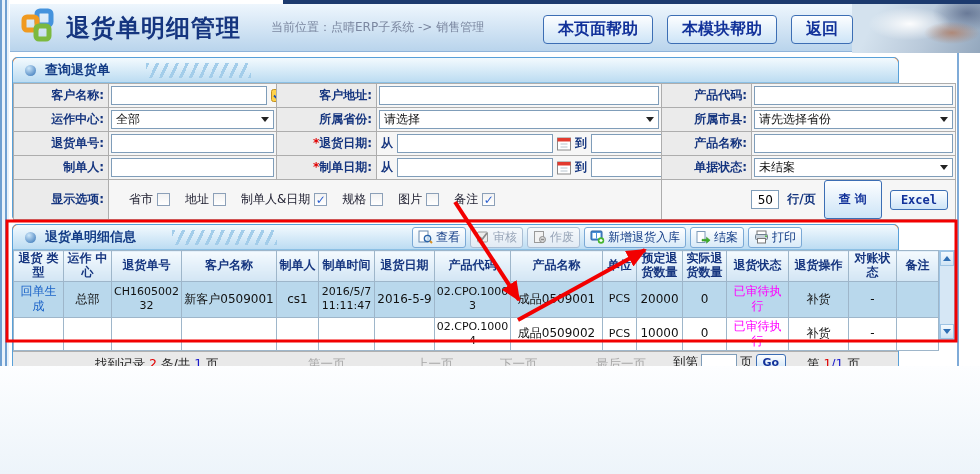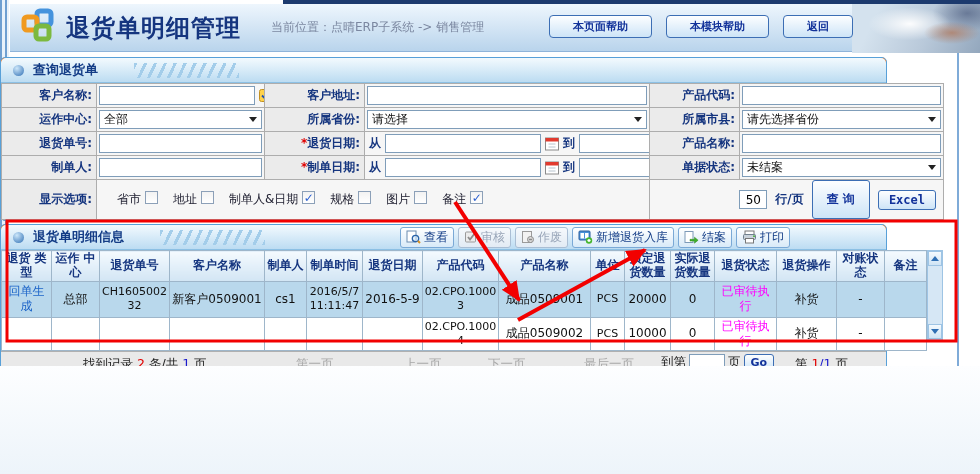--- a/index.html
+++ b/index.html
@@ -15,24 +15,24 @@
   background:
    radial-gradient(ellipse 40px 16px at 78% 62%,rgba(176,120,92,.75),rgba(176,120,92,0) 70%),
    radial-gradient(ellipse 55px 22px at 45% 45%,rgba(255,255,255,.95),rgba(255,255,255,0) 75%),
    radial-gradient(ellipse 50px 26px at 90% 25%,rgba(90,106,138,.8),rgba(90,106,138,0) 70%),
    linear-gradient(115deg,#d4e2ee 20%,#b9c9da 60%,#93a7bd)}
 .app-icon{margin-left:10px;flex:0 0 auto}
 .page-title{font-size:24px;font-weight:bold;color:#15357f;margin-left:10px;letter-spacing:1px}
 .breadcrumb{color:#7b87a0;margin-left:30px;font-size:12px}
 .hbtns{position:absolute;right:127px;top:15px;display:flex;gap:14px;z-index:7}
 .hbtn{border:1px solid #3c6eb4;border-radius:4px;background:linear-gradient(#fdfeff,#cde4f7);
-  color:#12329a;font-weight:bold;font-size:11px;padding:3px 23px;cursor:pointer;font-family:inherit;white-space:nowrap}
+  color:#12329a;font-weight:bold;font-size:16px;padding:3px 14px;cursor:pointer;font-family:inherit;white-space:nowrap}
 .right-line{position:absolute;left:957px;top:4px;width:2px;height:362px;background:#7fabd8}
 
-.section{position:absolute;left:0;width:887px;border:1px solid #58a0d8;border-radius:5px;background:#f97316}
+.section{position:absolute;left:12px;width:887px;border:1px solid #58a0d8;border-radius:5px;background:#f97316}
 .query-section{top:57px}
 .detail-section{top:224px}
 .tabbar{height:25px;background:linear-gradient(#f3fafe,#bcdcf2);border-bottom:1px solid #8cc0e4;
   border-radius:5px 5px 0 0;display:flex;align-items:center;position:relative}
 .bullet{width:11px;height:11px;border-radius:50%;flex:0 0 auto;
   background:radial-gradient(circle at 35% 30%,#cde7fa,#2f6fb4);margin-left:12px}
 .tabtitle{font-weight:bold;color:#133c86;font-size:13px;margin-left:9px;white-space:nowrap}
 .stripes{width:105px;height:15px;margin-left:36px;
   background:repeating-linear-gradient(115deg,#a3cdea 0 3px,rgba(0,0,0,0) 3px 9px)}
 
@@ -44,21 +44,21 @@
 .inp{height:19px;border:1px solid #7f9db9;background:#fff;font-family:inherit;font-size:12px;padding:0 2px;width:100%}
 .sel{display:flex;align-items:center;height:19px;border:1px solid #7f9db9;background:#fff;padding:0 4px;cursor:pointer}
 .sel-val{flex:1;font-size:12px;color:#111;white-space:nowrap;overflow:hidden}
 .dd-arrow{width:0;height:0;border-left:4px solid transparent;border-right:4px solid transparent;border-top:5px solid #222;flex:0 0 auto}
 .fld-flex{display:flex;align-items:center;gap:2px}
 .fld-flex .inp{flex:1;width:auto}
 .icon-btn{flex:0 0 auto;cursor:pointer;display:inline-flex;margin-left:2px}
 .datetext{color:#15357f;font-weight:bold;white-space:nowrap;padding:0 2px}
 .date-inp{width:88px;flex:0 0 auto}
 .cbrow{display:flex;align-items:center;gap:15px;padding-left:18px}
-.cb{display:inline-flex;align-items:flex-start;gap:4px;cursor:pointer}
+.cb{display:inline-flex;align-items:center;gap:4px;cursor:pointer}
 .cbl{color:#223;font-size:12px;white-space:nowrap}
 .cbbox{width:13px;height:13px;border:1px solid #8ca0b8;background:linear-gradient(#f2f2f2,#fff);
   display:inline-flex;align-items:center;justify-content:center;position:relative}
 .cbbox.checked::after{content:"✓";color:#2a5fd0;font-weight:bold;font-size:12px;line-height:1}
 .row-controls{display:flex;align-items:center;justify-content:flex-end;gap:8px;padding-right:5px}
 .pp-input{width:28px;height:19px;border:1px solid #7f9db9;text-align:center;font-size:12px;font-family:inherit}
 .pp-label{font-weight:bold;color:#15357f;white-space:nowrap}
 .qbtn{border:1px solid #3c6eb4;border-radius:3px;background:linear-gradient(#fdfeff,#cde4f7);
   color:#12329a;font-weight:bold;font-size:12px;padding:10px 14px;cursor:pointer;font-family:inherit;white-space:nowrap}
 .qbtn.mono{font-family:"DejaVu Sans Mono","Liberation Mono",monospace;padding:2px 10px}

